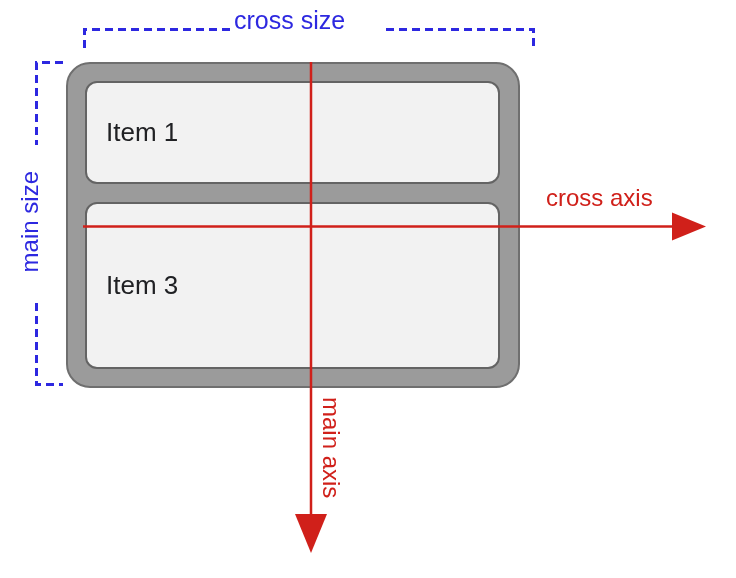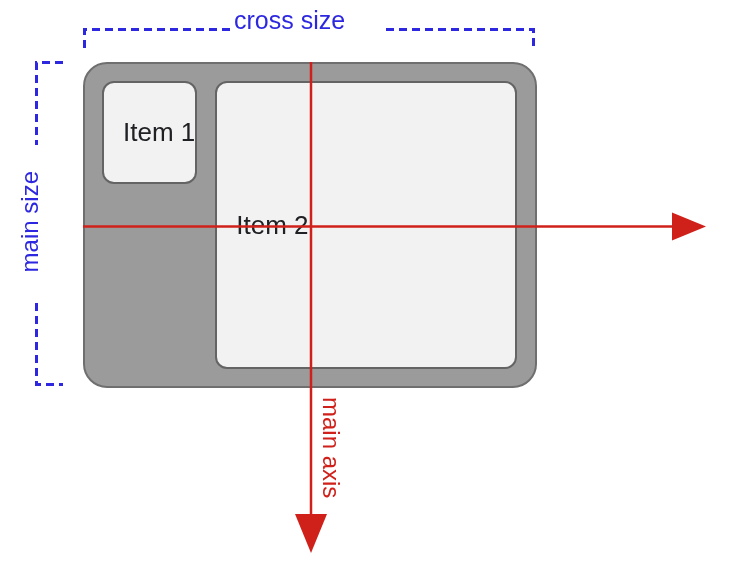--- a/index.html
+++ b/index.html
@@ -11,30 +11,30 @@
   .stage {
     position: relative;
     width: 736px;
     height: 578px;
     overflow: hidden;
     background: #ffffff;
   }
   
   .flex-container {
     position: absolute;
-    left: 83px;
+    left: 66px;
     top: 62px;
     width: 454px;
     height: 326px;
     box-sizing: border-box;
     background: #9b9b9b;
     border: 2px solid #6f6f6f;
     border-radius: 24px;
     display: flex;
-    flex-direction: row;
+    flex-direction: column;
     gap: 18px;
     padding: 17px 18px 17px 17px;
     z-index: 1;
   }
   .flex-item {
     box-sizing: border-box;
     background: #f2f2f2;
     border: 2px solid #646464;
     border-radius: 12px;
     display: flex;
@@ -91,21 +91,21 @@
 </head>
 <body>
 
 <div class="stage">
 
   <div class="flex-container">
     <div class="flex-item item1">
       <span>Item 1</span>
     </div>
     <div class="flex-item item2">
-      <span>Item 2</span>
+      <span>Item 3</span>
     </div>
   </div>
 
   <svg class="overlay" viewBox="0 0 736 578">
 
     <path d="M 84.5 48 L 84.5 29.5 L 233 29.5" fill="none" stroke-width="3" stroke-dasharray="8 5" stroke-linecap="butt" stroke="#2d28e0"></path>
     <path d="M 386 29.5 L 533.5 29.5 L 533.5 48" fill="none" stroke-width="3" stroke-dasharray="8 5" stroke-linecap="butt" stroke="#2d28e0"></path>
 
     <path d="M 63 62.5 L 36.5 62.5 L 36.5 145" fill="none" stroke-width="3" stroke-dasharray="8 5" stroke-linecap="butt" stroke="#2d28e0"></path>
     <path d="M 36.5 303 L 36.5 384.5 L 63 384.5" fill="none" stroke-width="3" stroke-dasharray="8 5" stroke-linecap="butt" stroke="#2d28e0"></path>
@@ -114,16 +114,17 @@
     <polygon points="672,212.5 672,240.5 706,226.5" fill="#d0201a"></polygon>
 
     <line x1="311" y1="62" x2="311" y2="518" stroke-width="2.5" stroke="#d0201a"></line>
     <polygon points="295,514 327,514 311,553" fill="#d0201a"></polygon>
   </svg>
 
   <div class="label blue label-cross-size">cross size</div>
 
   <div class="label blue label-main-size">main size</div>
 
+  <div class="label red label-cross-axis">cross axis</div>
 
   <div class="label red label-main-axis">main axis</div>
 
 </div>
 
 </body></html>

